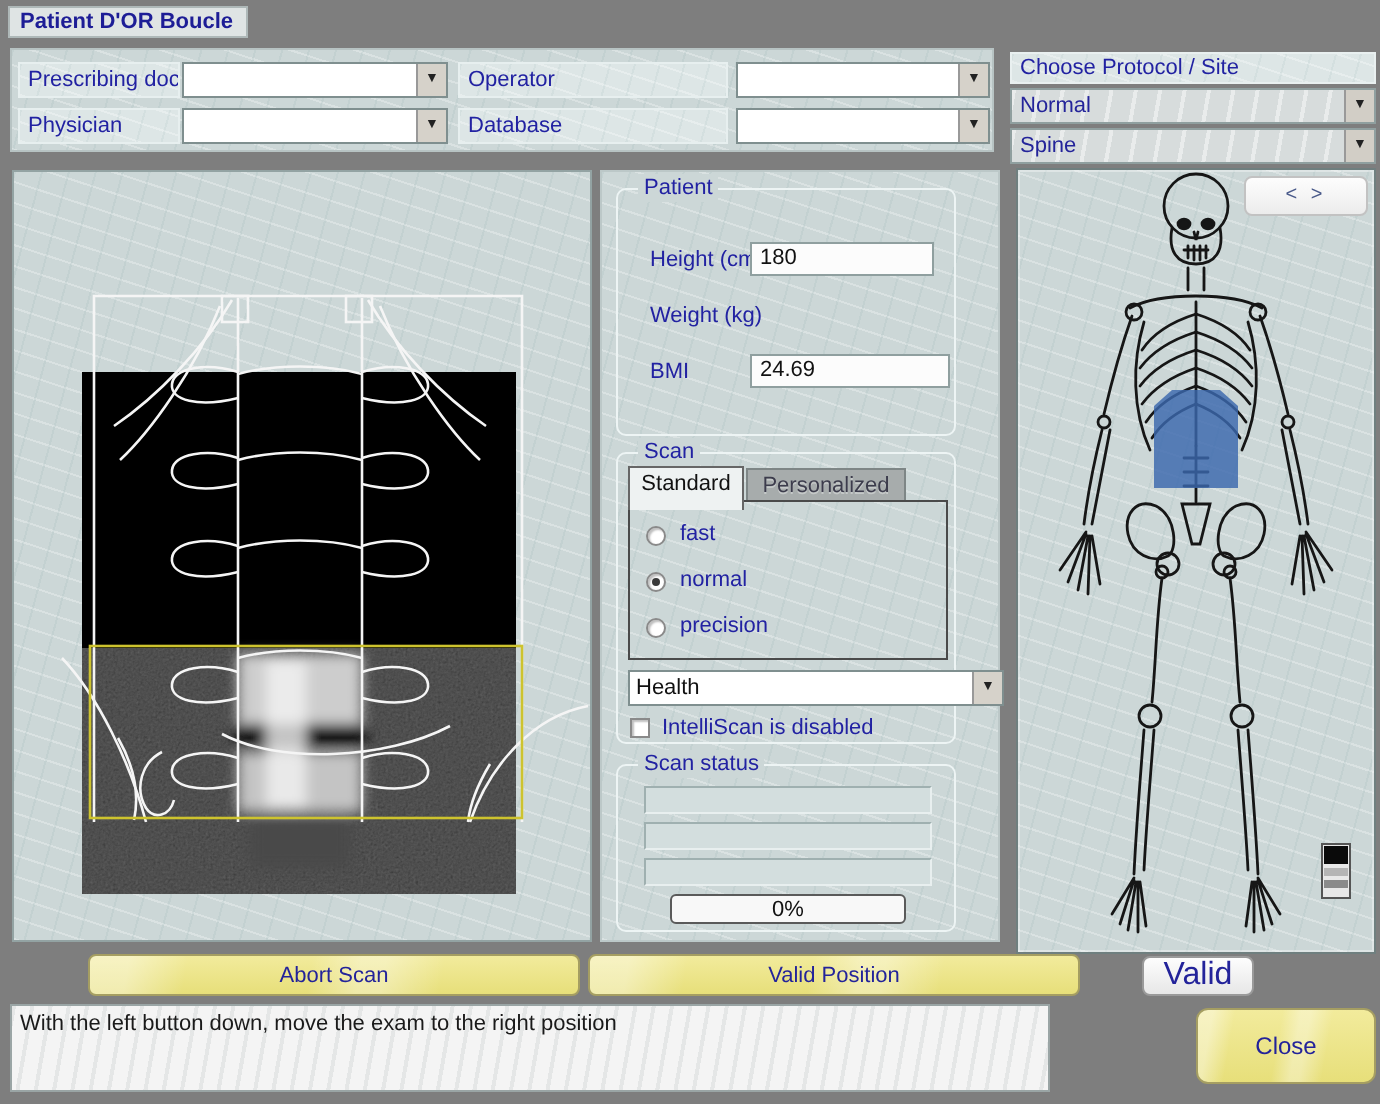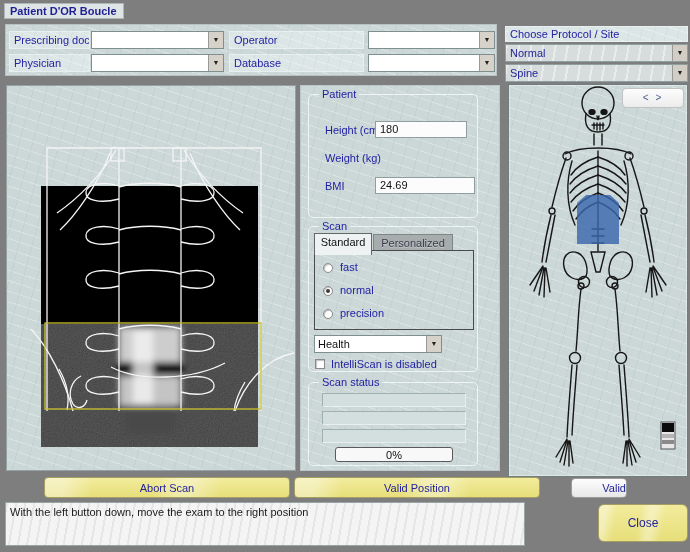--- a/index.html
+++ b/index.html
@@ -58,21 +58,21 @@
   .statusbar{position:absolute;height:14px;background:#d3dede;
     border:1px solid;border-color:#9fb0b0 #e8efef #e8efef #9fb0b0;}
   .progress{position:absolute;background:#f8f8f8;border:1px solid #5a5a5a;border-radius:3px;
     font-size:11px;text-align:center;color:#111;}
 
   .ybtn{position:absolute;border:1px solid #a59e62;border-radius:4px;font-size:11px;
     color:#23239a;text-align:center;cursor:default;
     background:linear-gradient(#f4eda2,#e9e17e);
     background-image:linear-gradient(100deg,rgba(255,255,255,.4) 0 8%,rgba(255,255,255,0) 20% 45%,rgba(255,255,255,.35) 55% 60%,rgba(255,255,255,0) 72%),linear-gradient(#f2eb9c,#e7df7a);margin-left:36px;}
   .wbtn{position:absolute;background:linear-gradient(#fdfdfd,#e7e7e7);border:1px solid #9a9a9a;
-    border-radius:4px;font-size:11px;color:#23239a;text-align:right;}
+    border-radius:4px;font-size:16px;color:#23239a;text-align:center;}
   .close-btn{border-radius:6px;font-size:12px;}
   .close-btn .cap::first-letter{text-decoration:underline;}
   .message{position:absolute;left:5px;top:502px;width:520px;height:44px;background:#f4f4f4;
     background-image:repeating-linear-gradient(100deg,rgba(200,205,205,.35) 0 2px,transparent 2px 9px);
     border:1px solid #9aa5a5;font-size:11px;color:#1a1a1a;padding:3px 4px;}
 
   .skelpanel{position:absolute;left:508px;top:84px;width:180px;height:393px;
     border:1px solid #6f7f7f;box-shadow:inset 0 0 0 1px rgba(255,255,255,.35);}
   .navbtn{position:absolute;right:3px;top:3px;width:62px;height:20px;
     background:linear-gradient(#fdfdfd,#ececec);border:1px solid #c2c2c2;border-radius:4px;
@@ -194,21 +194,21 @@
       <div class="tab active" style="left:5px;top:6px;width:58px;height:22px;line-height:17px;">Standard</div>
       <div class="tab inactive" style="left:64px;top:7px;width:80px;height:17px;line-height:16px;text-align:center;">Personalized</div>
       <div class="tabbox" style="left:5px;top:23px;width:160px;height:80px;">
         <span class="radio" style="left:8px;top:12px;"></span>
         <span class="rlabel" style="left:25px;top:10px;">fast</span>
         <span class="radio checked" style="left:8px;top:35px;"></span>
         <span class="rlabel" style="left:25px;top:33px;">normal</span>
         <span class="radio" style="left:8px;top:58px;"></span>
         <span class="rlabel" style="left:25px;top:56px;">precision</span>
       </div>
-      <div class="combo" style="left:5px;top:108px;width:128px;">
+      <div class="combo" style="left:5px;top:108px;width:188px;">
         <span class="val">Health</span>
         <span class="btn">▼</span>
       </div>
       <span class="checkbox" style="left:6px;top:132px;"></span>
       <span class="rlabel" style="left:22px;top:131px;">IntelliScan is disabled</span>
     </div>
 
     <div class="group" style="left:7px;top:296px;width:170px;height:84px;">
       <span class="legend">Scan status</span>
       <div class="statusbar" style="left:13px;top:10px;width:144px;"></div>

